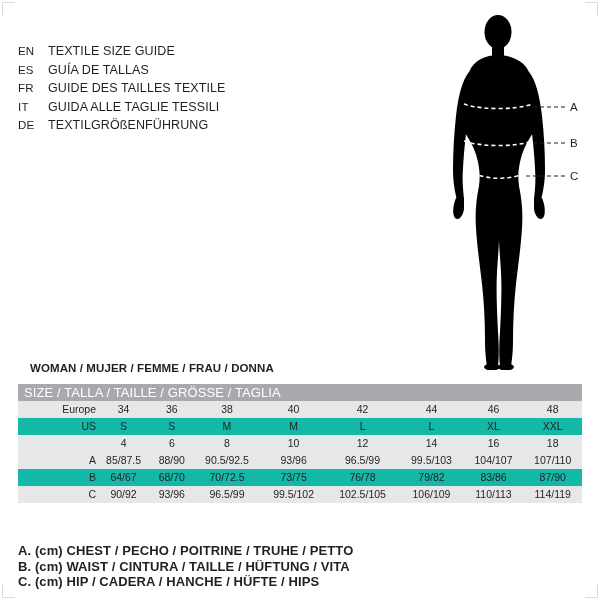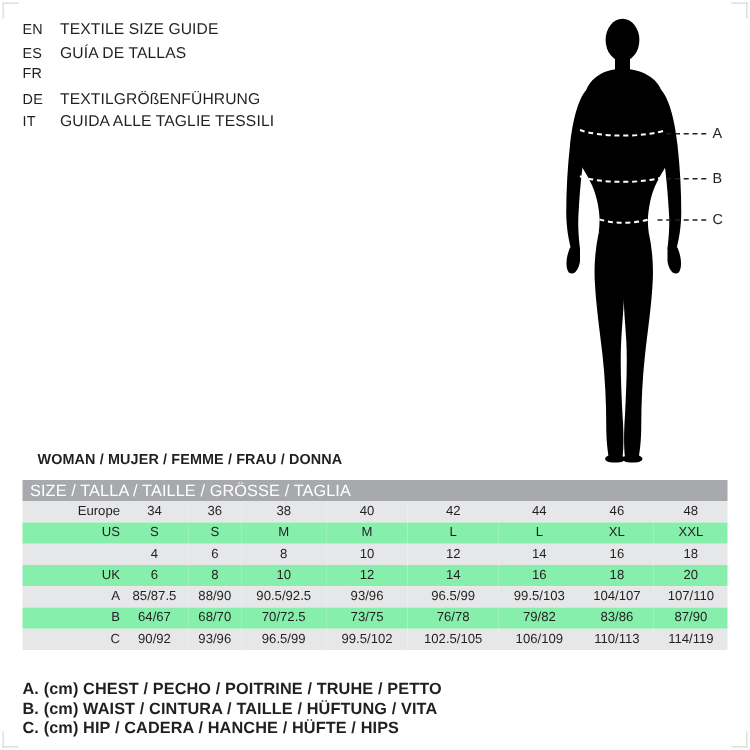--- a/index.html
+++ b/index.html
@@ -37,20 +37,21 @@
   .lang-code {
     width: 30px;
     font-size: 11.5px;
     letter-spacing: 0.2px;
     color: #231f20;
   }
   .lang-text {
     font-size: 12.5px;
     letter-spacing: 0.1px;
     color: #231f20;
+    margin-top: 28px;
   }
 
   
   .figure-wrap {
     position: absolute;
     left: 400px;
     top: 10px;
     width: 195px;
     height: 360px;
   }
@@ -103,21 +104,21 @@
     letter-spacing: 0.1px;
     height: 17px;
   }
   table.size-table td.rowlabel,
   table.size-table th.rowlabel {
     text-align: right;
     padding-left: 6px;
     width: 72px;
   }
   tr.shaded td { background: #e6e7e8; }
-  tr.plain td { background: #86efac; }
+  tr.plain td { background: #14b8a6; }
 
   
   .footnotes {
     position: absolute;
     left: 18px;
     top: 543px;
     width: 560px;
   }
   .footnote {
     font-size: 13px;
@@ -156,28 +157,29 @@
     <div class="lang-row">
       <span class="lang-code">EN</span>
       <span class="lang-text">TEXTILE SIZE GUIDE</span>
     </div>
     <div class="lang-row">
       <span class="lang-code">ES</span>
       <span class="lang-text">GUÍA DE TALLAS</span>
     </div>
     <div class="lang-row">
       <span class="lang-code">FR</span>
+      <span class="lang-text">GUIDE DES TAILLES TEXTILE</span>
+    </div>
+    <div class="lang-row">
+      <span class="lang-code">IT</span>
+      <span class="lang-text">GUIDA ALLE TAGLIE TESSILI</span>
     </div>
     <div class="lang-row">
       <span class="lang-code">DE</span>
       <span class="lang-text">TEXTILGRÖßENFÜHRUNG</span>
-    </div>
-    <div class="lang-row">
-      <span class="lang-code">IT</span>
-      <span class="lang-text">GUIDA ALLE TAGLIE TESSILI</span>
     </div>
   </div>
 
   <div class="figure-wrap">
     <svg class="figure-svg" width="195" height="360" viewBox="0 0 195 360">
 
       <g fill="#000000">
 
         <ellipse cx="98" cy="22" rx="13.5" ry="17"></ellipse>
 
@@ -290,31 +292,20 @@
           <td class="rowlabel"></td>
           <td>4</td>
           <td>6</td>
           <td>8</td>
           <td>10</td>
           <td>12</td>
           <td>14</td>
           <td>16</td>
           <td>18</td>
         </tr>
-        <tr class="plain">
-          <td class="rowlabel">UK</td>
-          <td>6</td>
-          <td>8</td>
-          <td>10</td>
-          <td>12</td>
-          <td>14</td>
-          <td>16</td>
-          <td>18</td>
-          <td>20</td>
-        </tr>
         <tr class="shaded">
           <td class="rowlabel">A</td>
           <td>85/87.5</td>
           <td>88/90</td>
           <td>90.5/92.5</td>
           <td>93/96</td>
           <td>96.5/99</td>
           <td>99.5/103</td>
           <td>104/107</td>
           <td>107/110</td>

